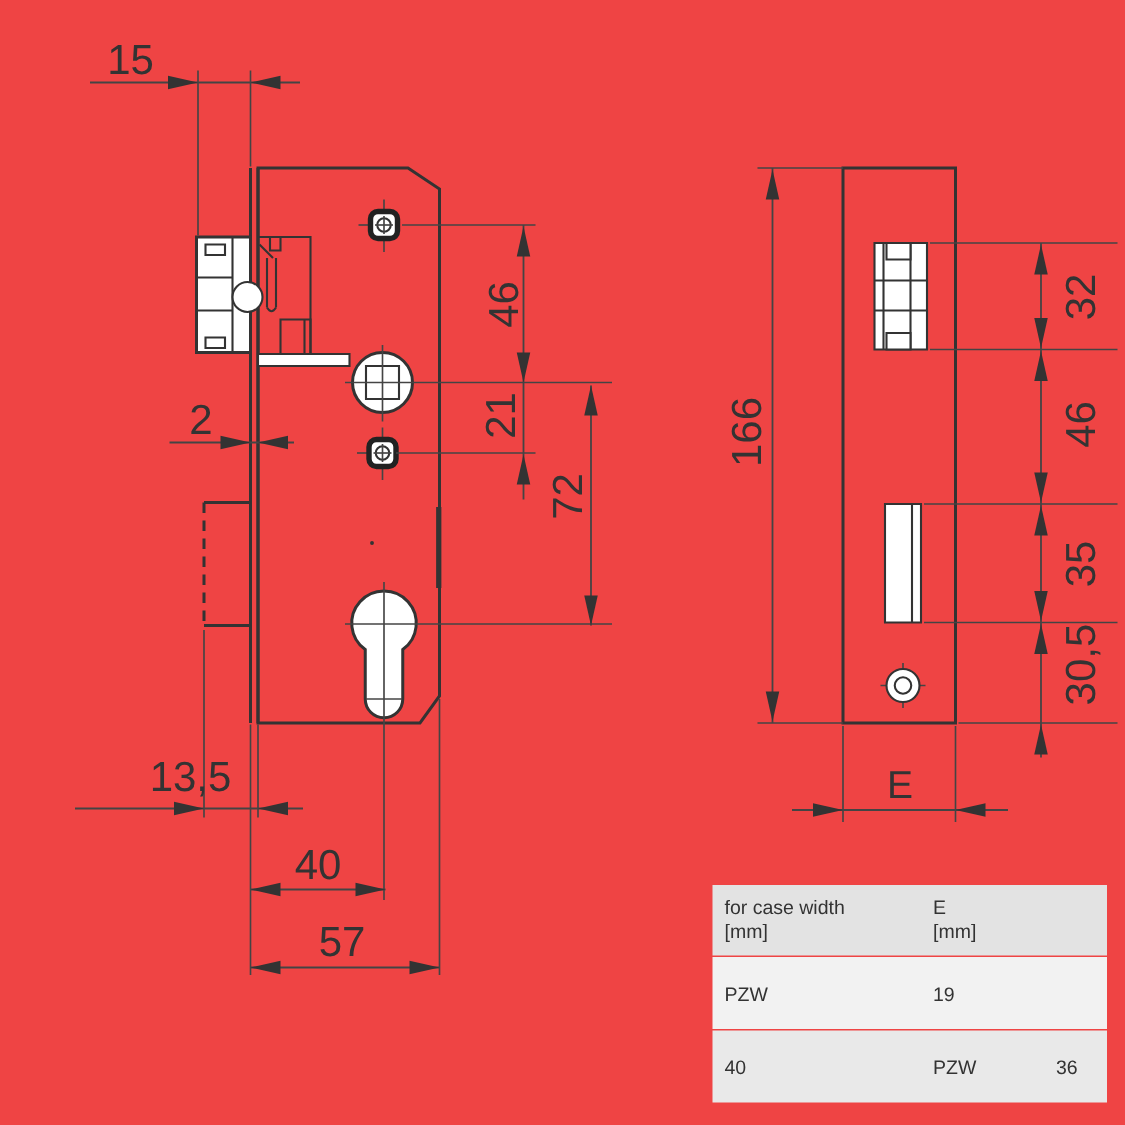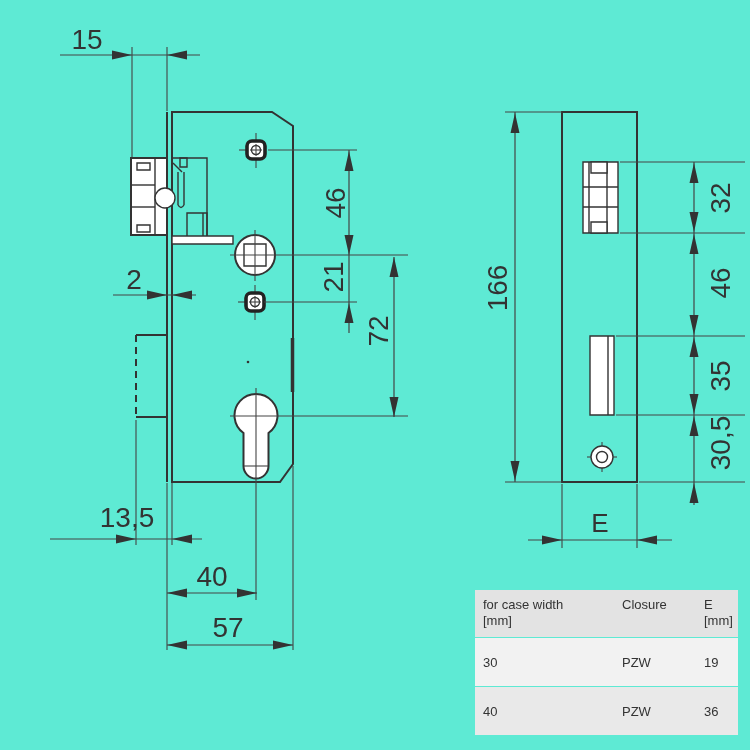--- a/index.html
+++ b/index.html
@@ -1,17 +1,17 @@
 <!DOCTYPE html>
 <html><head>
 <meta charset="utf-8">
 <style>
   html,body { margin:0; padding:0; background:#ffffff; }
   #stage {
-    position:relative; width:750px; height:750px; background:#5eead4;
+    position:relative; width:750px; height:750px; background:#ef4444;
     font-family:"Liberation Sans", sans-serif; overflow:hidden;
   }
   svg { position:absolute; left:0; top:0; }
   svg line, svg path, svg rect, svg circle, svg polyline {
     vector-effect:non-scaling-stroke;
   }
   .outline   { fill:none; stroke:#333; stroke-width:2; }
   .outlineW  { fill:#fff; stroke:#333; stroke-width:2; }
   .detail    { fill:none; stroke:#333; stroke-width:1.4; }
   .detailW   { fill:#fff; stroke:#333; stroke-width:1.4; }
@@ -253,30 +253,26 @@
   </g>
 </svg>
 
 <div id="spec-table">
   <div class="t-row t-head">
     <div class="cell">
       <div>for case width</div>
       <div>[mm]</div>
     </div>
     <div class="cell">
-      <div>Closure</div>
-    </div>
-    <div class="cell">
       <div>E</div>
       <div>[mm]</div>
     </div>
   </div>
 
   <div class="t-row t-r1">
-    <div class="cell">30</div>
     <div class="cell">PZW</div>
     <div class="cell">19</div>
   </div>
 
   <div class="t-row t-r2">
     <div class="cell">40</div>
     <div class="cell">PZW</div>
     <div class="cell">36</div>
   </div>
 </div>

